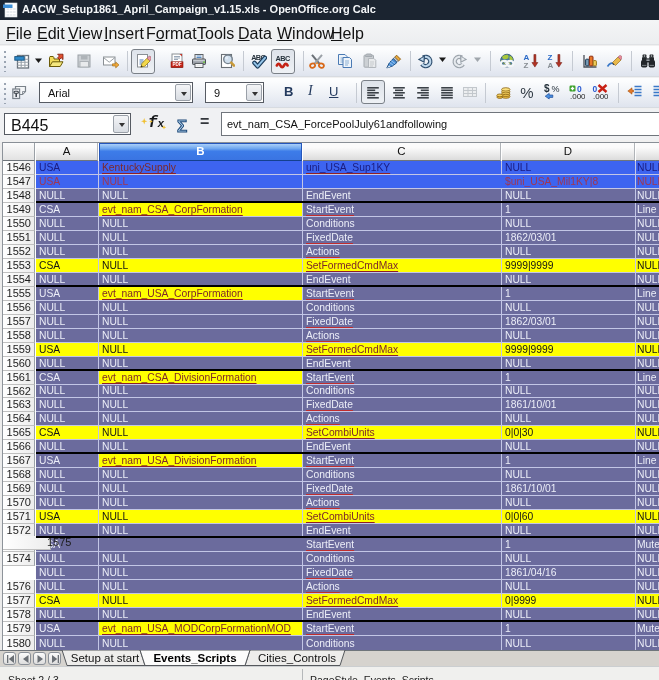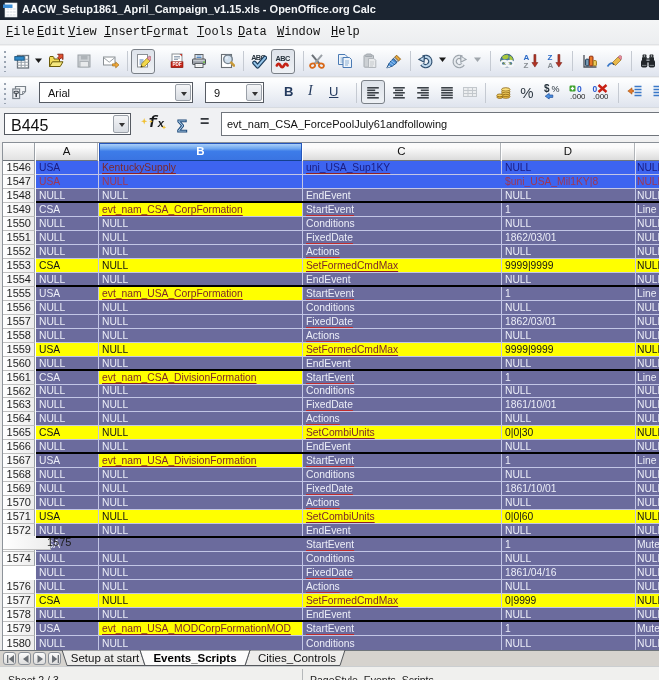--- a/index.html
+++ b/index.html
@@ -2,21 +2,21 @@
 <html><head><meta charset="utf-8">
 <style>
 *{margin:0;padding:0;box-sizing:border-box;}
 html,body{width:659px;height:680px;overflow:hidden;}
 body{font-family:"Liberation Sans",sans-serif;position:relative;background:#f0f0f0;}
 
 #title{position:absolute;left:0;top:0;width:659px;height:20px;background:#1b2430;color:#fff;}
 #title .txt{position:absolute;left:22px;top:2.5px;font-size:11px;font-weight:bold;color:#f4f6f8;}
 #title svg{position:absolute;left:3px;top:2px;}
 
-#menu{position:absolute;left:0;top:20px;width:659px;height:25px;background:linear-gradient(#f4f5f6,#eceef0);font-size:12px;color:#111;border-bottom:1px solid #e0e2e5;font-family:Liberation Mono, monospace;}
+#menu{position:absolute;left:0;top:20px;width:659px;height:25px;background:linear-gradient(#f4f5f6,#eceef0);font-size:16px;color:#111;border-bottom:1px solid #e0e2e5;}
 #menu span{position:absolute;top:5px;}
 #menu u{text-decoration:underline;text-underline-offset:1px;}
 
 .tbar{position:absolute;left:0;width:659px;background:linear-gradient(#fcfdfe 10%,#eef1f6 55%,#dfe4ee);}
 #tb1{top:46px;height:31px;border-bottom:1px solid #d7dbe1;}
 #tb2{top:78px;height:30px;border-bottom:1px solid #d7dbe1;}
 .grip{position:absolute;left:3px;top:4px;width:4px;height:22px;
  background:radial-gradient(circle at 2px 2px,#9aa4b2 1px,transparent 1.3px);background-size:4px 5px;}
 .ic{position:absolute;top:7px;width:16px;height:16px;}
 .sep{position:absolute;top:5px;width:1px;height:20px;background:#c5cad2;}

